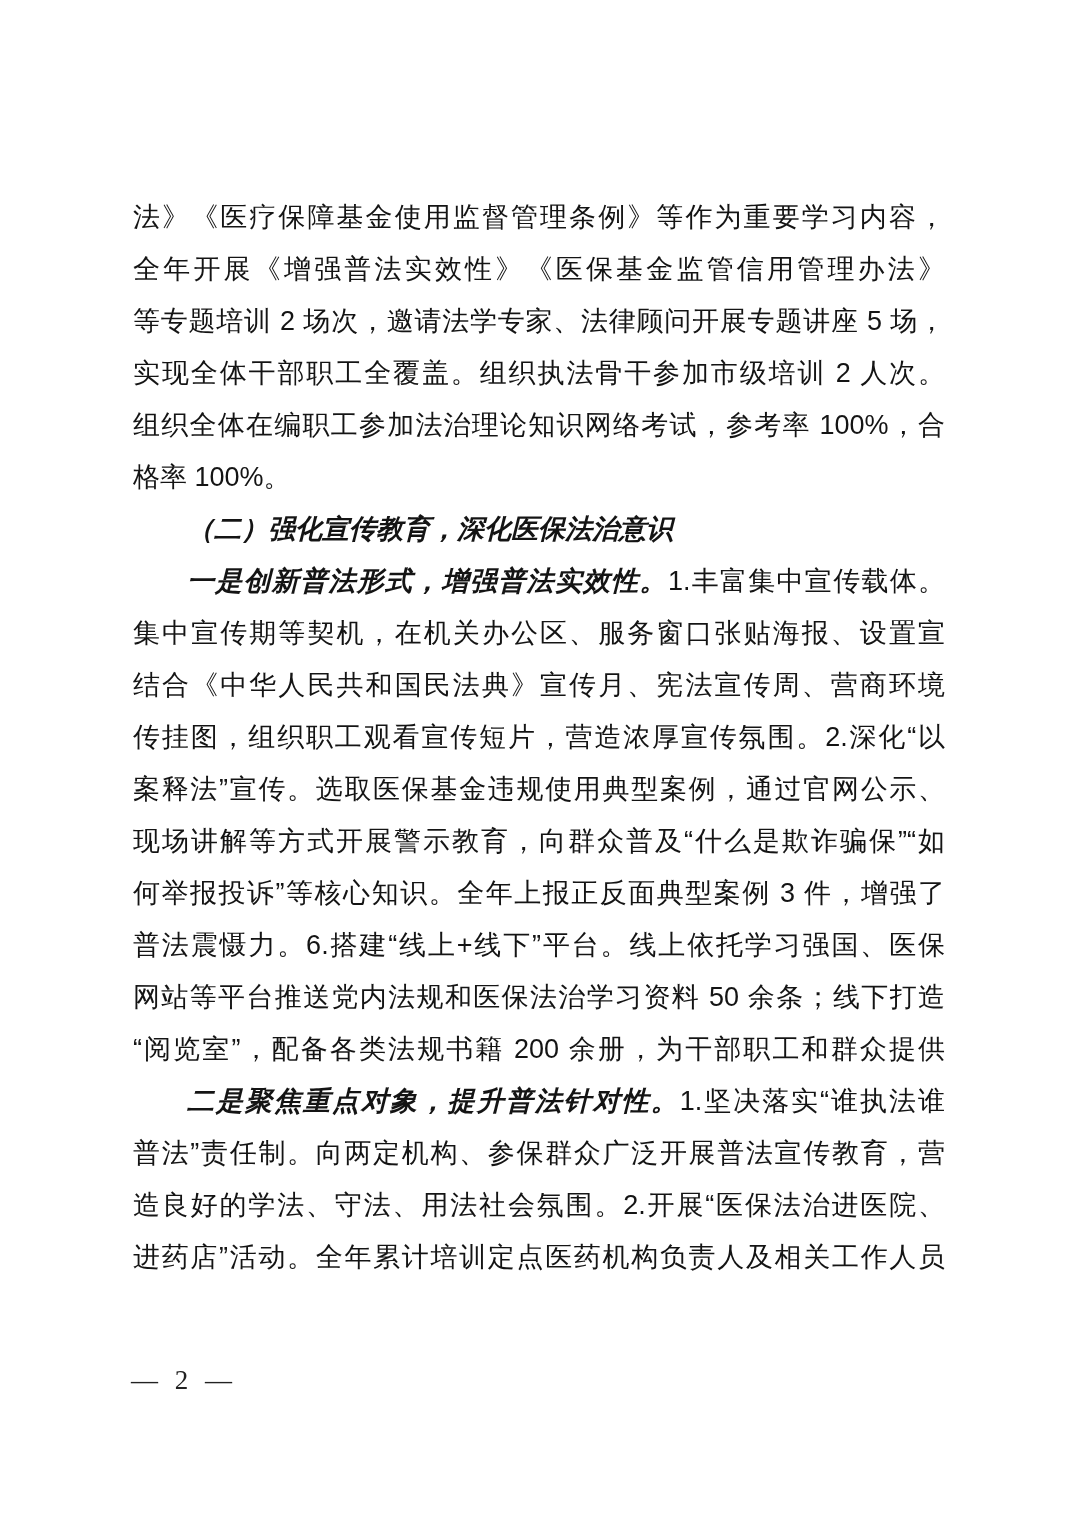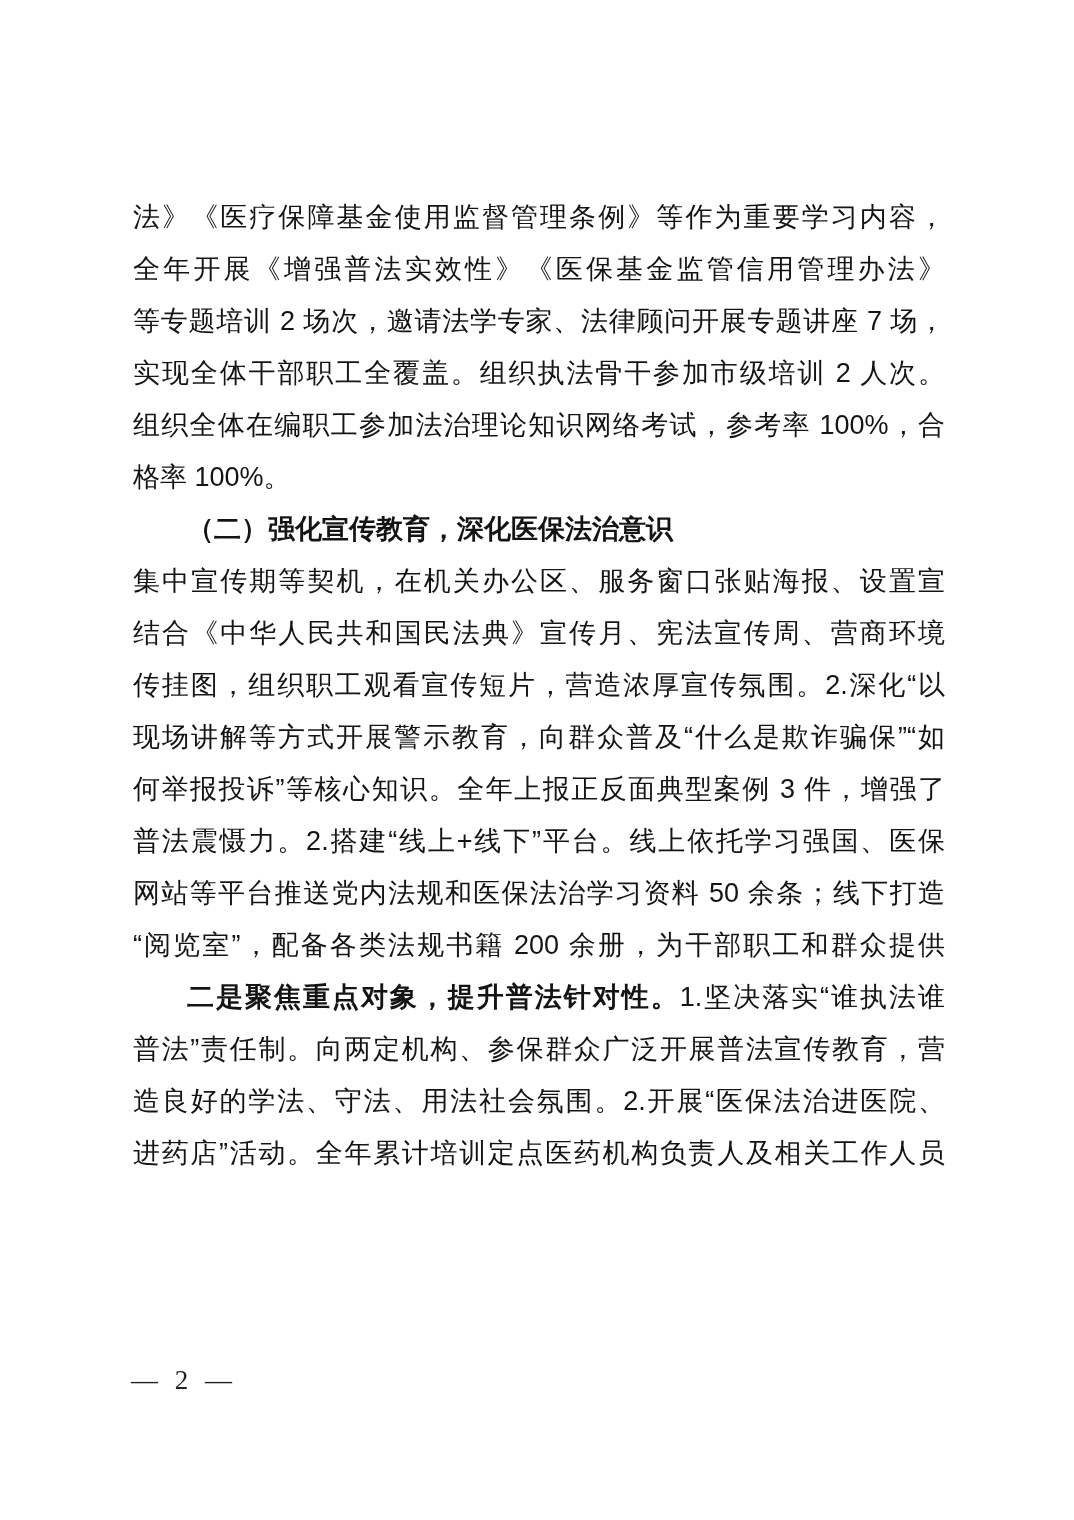--- a/index.html
+++ b/index.html
@@ -23,56 +23,58 @@
     line-height: 52px;
     font-size: 27px;
     text-align: justify;
     text-align-last: justify;
     overflow: hidden;
     white-space: normal;
   }
   .line.no-justify { text-align-last: left; }
   .line.indent { text-indent: 54px; }
   .seg { font-weight: normal; }
-  .seg.bold { font-weight: bold; }
+  .seg.bold { font-weight: bold; font-style: italic; }
   .paragraph.heading .seg { font-weight: bold; }
   .page-number {
     position: absolute;
     left: 131px;
     top: 1362px;
     font-family: "Liberation Serif", serif;
     font-size: 27px;
     line-height: 36px;
     color: #222222;
     word-spacing: 10px;
   }
 </style>
 </head>
 <body>
 
 <div class="page">
   <div class="text-block">
       <div class="paragraph body">
         <div class="line"><span class="seg">法》《医疗保障基金使用监督管理条例》等作为重要学习内容，</span></div>
         <div class="line"><span class="seg">全年开展《增强普法实效性》《医保基金监管信用管理办法》</span></div>
-        <div class="line"><span class="seg">等专题培训 2 场次，邀请法学专家、法律顾问开展专题讲座 7 场，</span></div>
+        <div class="line"><span class="seg">等专题培训 2 场次，邀请法学专家、法律顾问开展专题讲座 5 场，</span></div>
         <div class="line"><span class="seg">实现全体干部职工全覆盖。组织执法骨干参加市级培训 2 人次。</span></div>
         <div class="line"><span class="seg">组织全体在编职工参加法治理论知识网络考试，参考率 100%，合</span></div>
         <div class="line no-justify"><span class="seg">格率 100%。</span></div>
       </div>
       <div class="paragraph heading">
         <div class="line indent no-justify"><span class="seg bold">（二）强化宣传教育，深化医保法治意识</span></div>
       </div>
       <div class="paragraph body">
+        <div class="line indent"><span class="seg bold">一是创新普法形式，增强普法实效性。</span><span class="seg">1.丰富集中宣传载体。</span></div>
         <div class="line"><span class="seg">集中宣传期等契机，在机关办公区、服务窗口张贴海报、设置宣</span></div>
         <div class="line"><span class="seg">结合《中华人民共和国民法典》宣传月、宪法宣传周、营商环境</span></div>
         <div class="line"><span class="seg">传挂图，组织职工观看宣传短片，营造浓厚宣传氛围。2.深化“以</span></div>
+        <div class="line"><span class="seg">案释法”宣传。选取医保基金违规使用典型案例，通过官网公示、</span></div>
         <div class="line"><span class="seg">现场讲解等方式开展警示教育，向群众普及“什么是欺诈骗保”“如</span></div>
         <div class="line"><span class="seg">何举报投诉”等核心知识。全年上报正反面典型案例 3 件，增强了</span></div>
-        <div class="line"><span class="seg">普法震慑力。2.搭建“线上+线下”平台。线上依托学习强国、医保</span></div>
+        <div class="line"><span class="seg">普法震慑力。6.搭建“线上+线下”平台。线上依托学习强国、医保</span></div>
         <div class="line"><span class="seg">网站等平台推送党内法规和医保法治学习资料 50 余条；线下打造</span></div>
         <div class="line"><span class="seg">“阅览室”，配备各类法规书籍 200 余册，为干部职工和群众提供</span></div>
       </div>
       <div class="paragraph body">
         <div class="line indent"><span class="seg bold">二是聚焦重点对象，提升普法针对性。</span><span class="seg">1.坚决落实“谁执法谁</span></div>
         <div class="line"><span class="seg">普法”责任制。向两定机构、参保群众广泛开展普法宣传教育，营</span></div>
         <div class="line"><span class="seg">造良好的学法、守法、用法社会氛围。2.开展“医保法治进医院、</span></div>
         <div class="line"><span class="seg">进药店”活动。全年累计培训定点医药机构负责人及相关工作人员</span></div>
       </div>
     </div>

